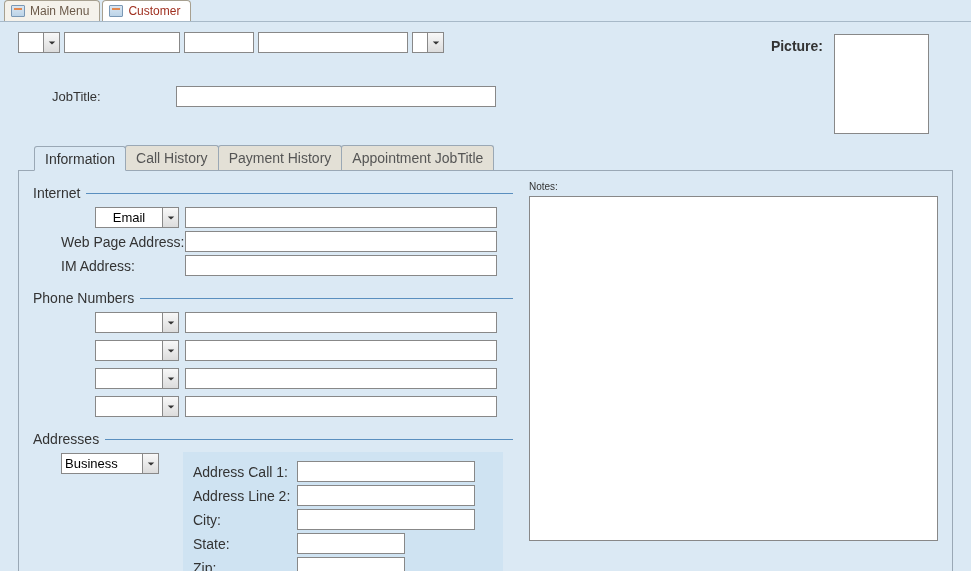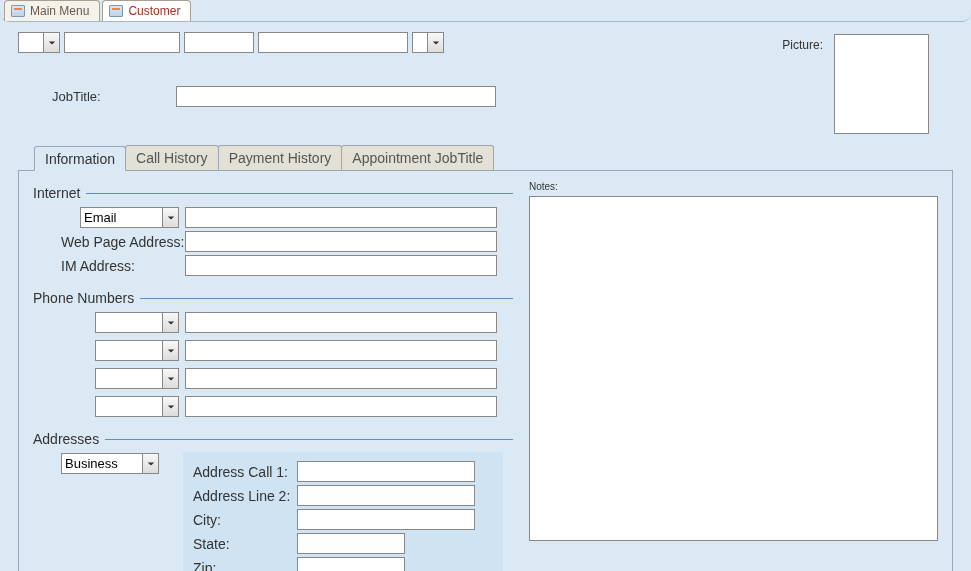--- a/index.html
+++ b/index.html
@@ -11,21 +11,20 @@
   height: 571px;
   overflow: hidden;
   color: #333;
 }
 .tabbar {
   display: flex;
   height: 22px;
   background: #dbe9f4;
   border-bottom: 1px solid #a7b9c8;
   padding-left: 4px;
-  border-radius: 9px;
 }
 .apptab {
   display: flex;
   align-items: center;
   height: 21px;
   padding: 0 10px 0 6px;
   margin-right: 2px;
   background: #f5f2eb;
   border: 1px solid #a7a090;
   border-bottom: none;
@@ -87,21 +86,21 @@
   cursor:pointer;
 }
 .arrow svg { width:8px; height:8px; }
 input.plain {
   height:21px; border:1px solid #888; background:#fff;
   padding:0 3px; font-size:13px; outline:none;
 }
 .jobtitle-row { display:flex; align-items:center; gap:6px; margin-top:4px;margin-left:34px; }
 .jobtitle-row label { width:118px; padding-left:0; }
 .picture-label {
-  position:absolute; right:130px; top:6px; font-size:12px;
+  position:absolute; right:130px; top:6px; font-size:14px;font-weight:bold;
 }
 .picture-box {
   position:absolute; right:24px; top:2px;
   width:95px; height:100px;
   background:#fff; border:1px solid #888;
 }
 .inner-tabs { margin-top:38px; }
 .inner-tabrow {
   display:flex;
   border-bottom:1px solid #9aa8b5;
@@ -218,21 +217,21 @@
     <div class="inner-content">
       <div class="leftcol">
 
         <div class="fset-label">
           <span>Internet</span>
           <span class="rule"></span>
         </div>
         <div class="frow">
           <span class="lbl right">
             <span class="combo">
-              <input style="width: 81px; text-align: left;" value="Email">
+              <input style="width: 66px; text-align: center;" value="Email">
               <span class="arrow">
                   <svg viewBox="0 0 10 10">
                     <path d="M1 3 L5 7 L9 3 Z" fill="#333"></path>
                   </svg>
                 </span>
             </span>
           </span>
           <input class="plain" style="width: 312px;" value="">
         </div>
         <div class="frow">

